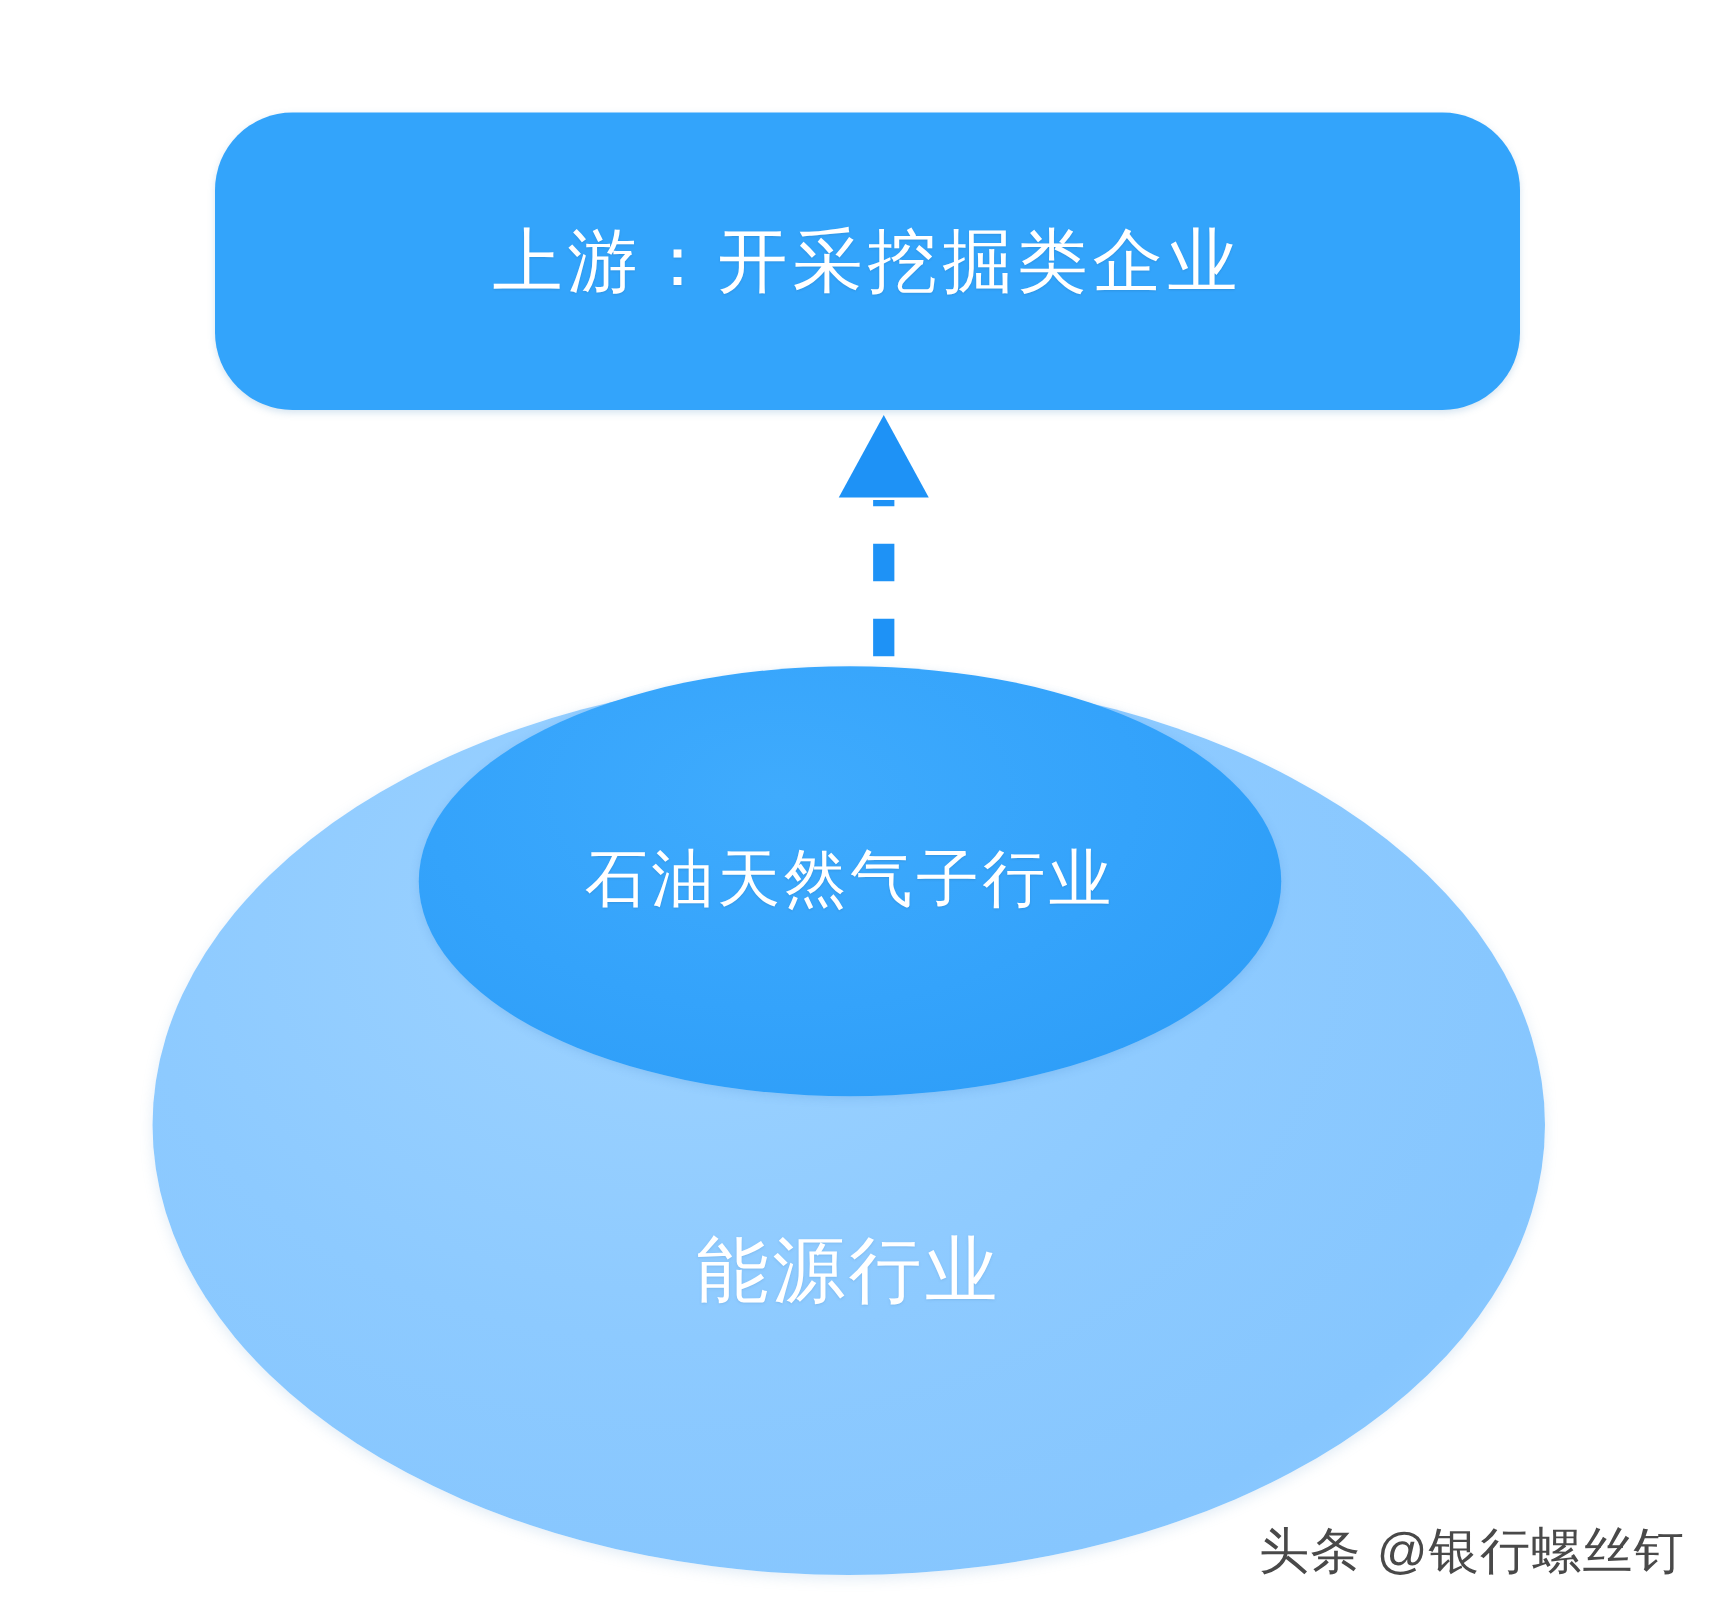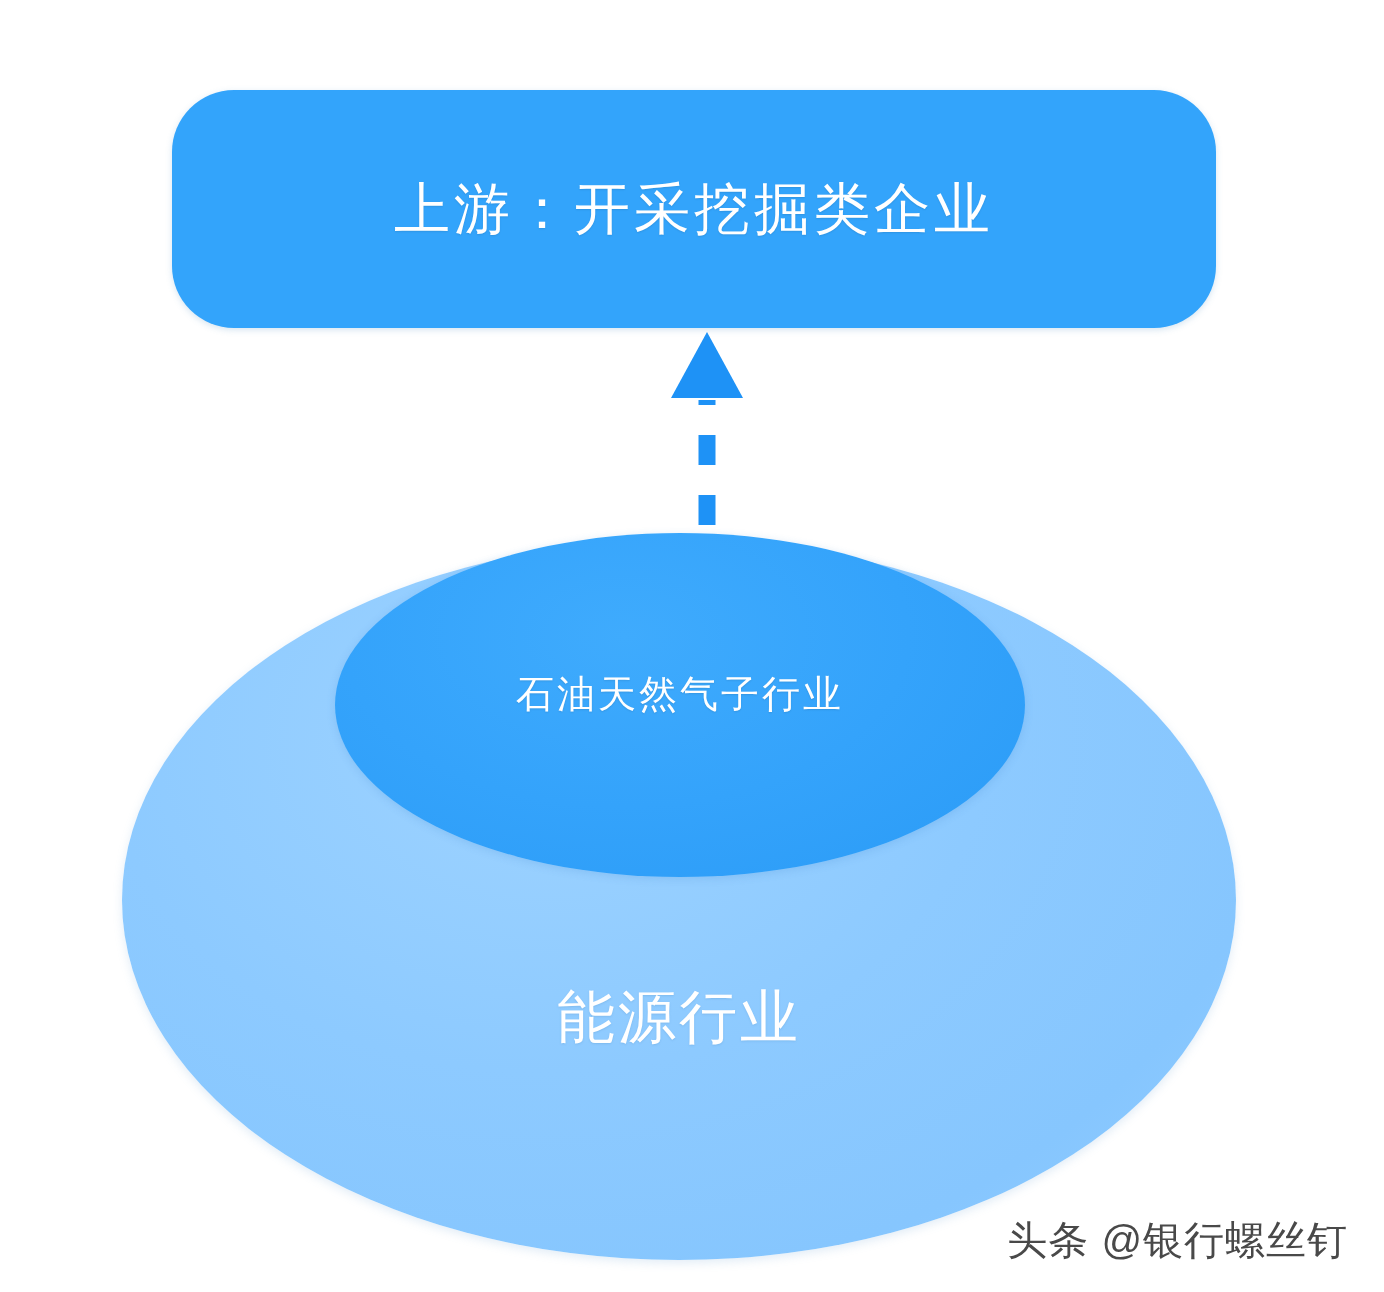--- a/index.html
+++ b/index.html
@@ -87,26 +87,25 @@
     background: radial-gradient(ellipse at 42% 30%, #3fabfd 0%, #34a3fb 50%, #2e9ef8 80%, #3aa7fc 100%);
     box-shadow: 0 2px 8px rgba(60,130,200,0.20);
   }
   .inner-label {
     position: absolute;
     left: 0;
     right: 0;
     top: 145px;
     text-align: center;
     color: #ffffff;
-    font-size: 38px;
+    font-size: 50px;
     letter-spacing: 3px;
     line-height: 1;
     white-space: nowrap;
     text-shadow: 0 1px 2px rgba(0,0,0,0.10);
-    font-family: Liberation Mono, monospace;
   }
 
   
   .watermark {
     position: absolute;
     right: 36px;
     bottom: 24px;
     color: #3a3a3a;
     font-size: 40px;
     letter-spacing: 1px;

